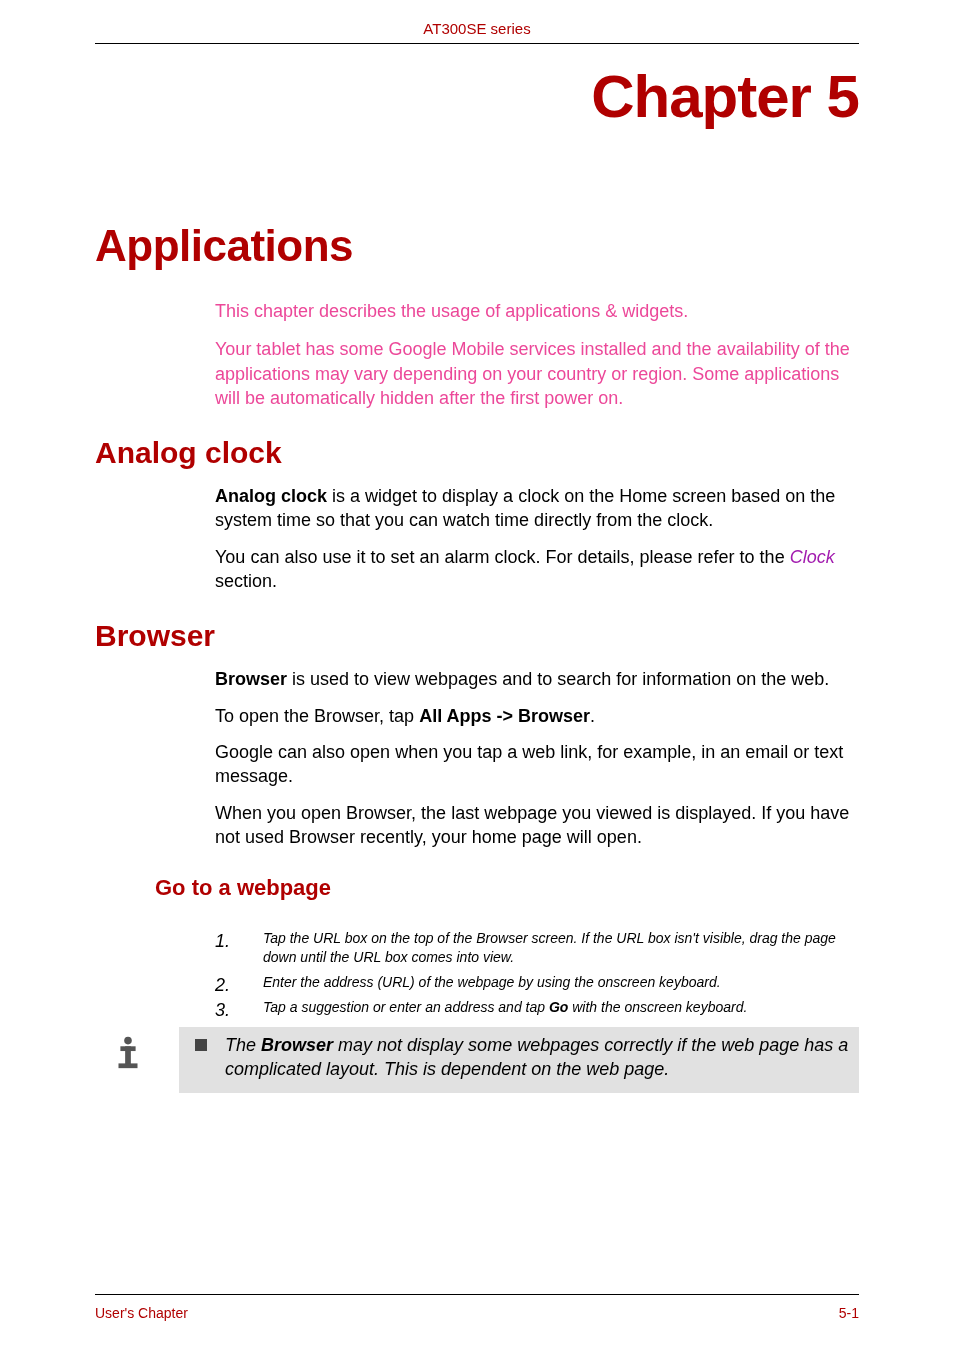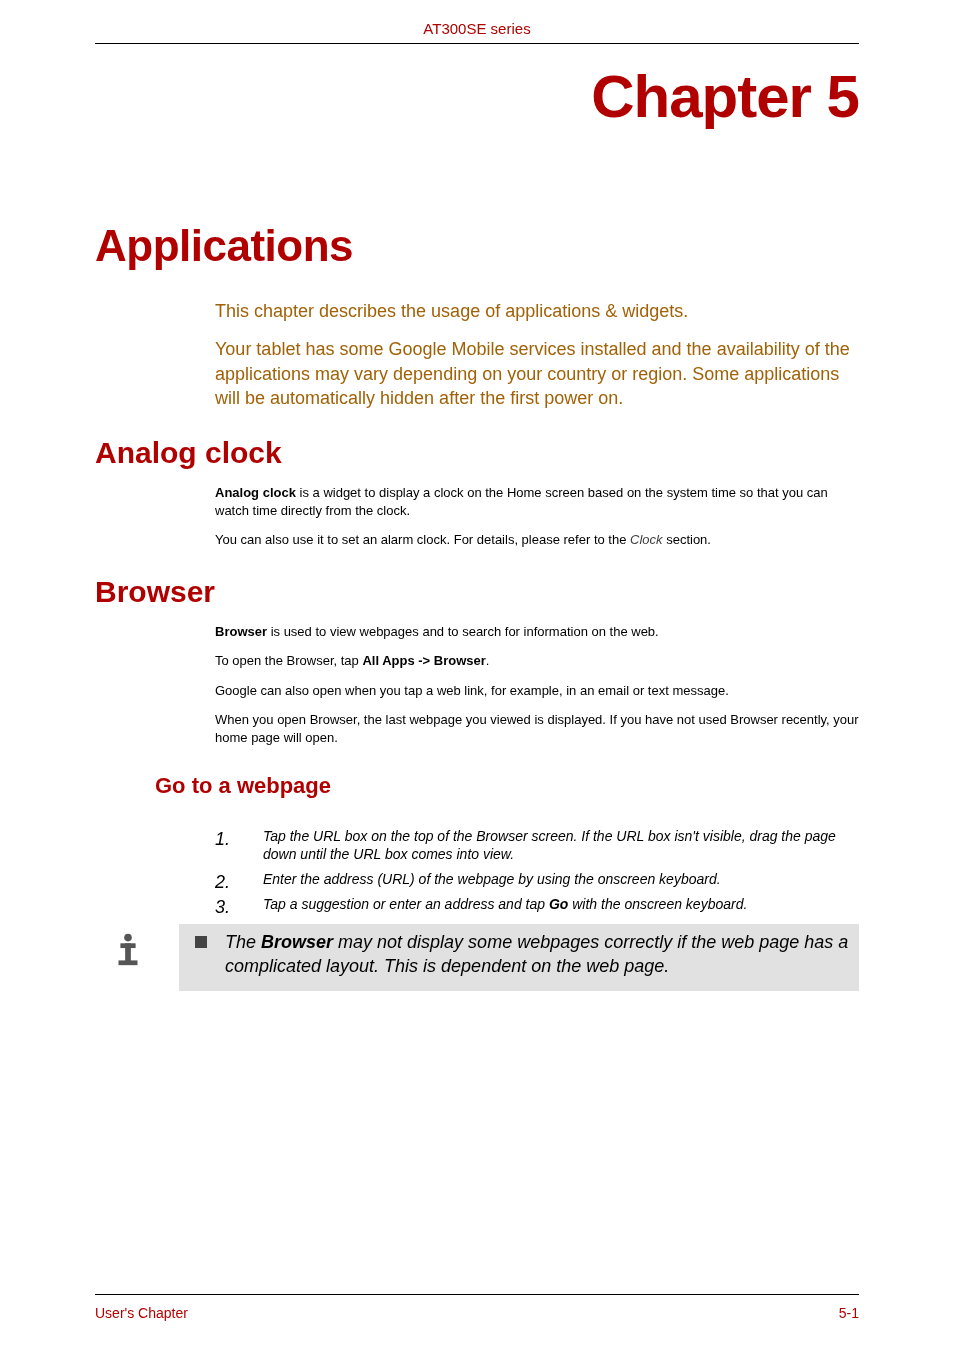--- a/index.html
+++ b/index.html
@@ -42,51 +42,51 @@
       color: #b00000;
       font-size: 44px;
       margin-bottom: 28px;
       letter-spacing: -0.5px;
     }
     .intro-para {
       margin-left: 120px;
       font-size: 18px;
       line-height: 1.35;
       margin-bottom: 14px;
-      color: #a16207;
+      color: #ec4899;
     }
     .h2-heading {
       font-family: Arial, Helvetica, sans-serif;
       font-weight: 900;
       color: #b00000;
       font-size: 30px;
       margin-top: 26px;
       margin-bottom: 14px;
     }
     .h3-heading {
       font-family: Arial, Helvetica, sans-serif;
       font-weight: bold;
       color: #b00000;
       font-size: 22px;
       margin-left: 60px;
       margin-top: 26px;
       margin-bottom: 28px;
     }
     .body-para {
       margin-left: 120px;
-      font-size: 13px;
+      font-size: 18px;
       line-height: 1.35;
       margin-bottom: 12px;
       color: #000;
     }
     .bold-inline {
       font-weight: bold;
     }
     .link-inline {
-      color: #404040;
+      color: #a21caf;
       font-style: italic;
     }
     .ol-steps {
       margin-left: 120px;
       list-style: none;
       counter-reset: step;
     }
     .ol-steps li {
       counter-increment: step;
       font-size: 14px;

